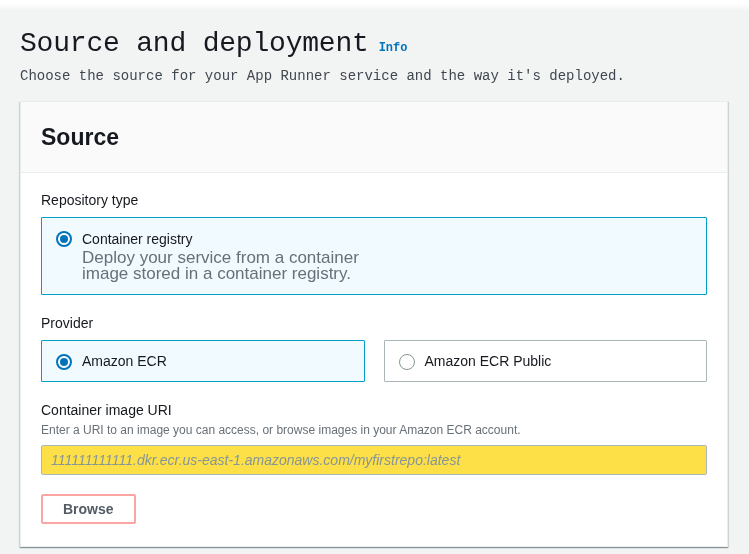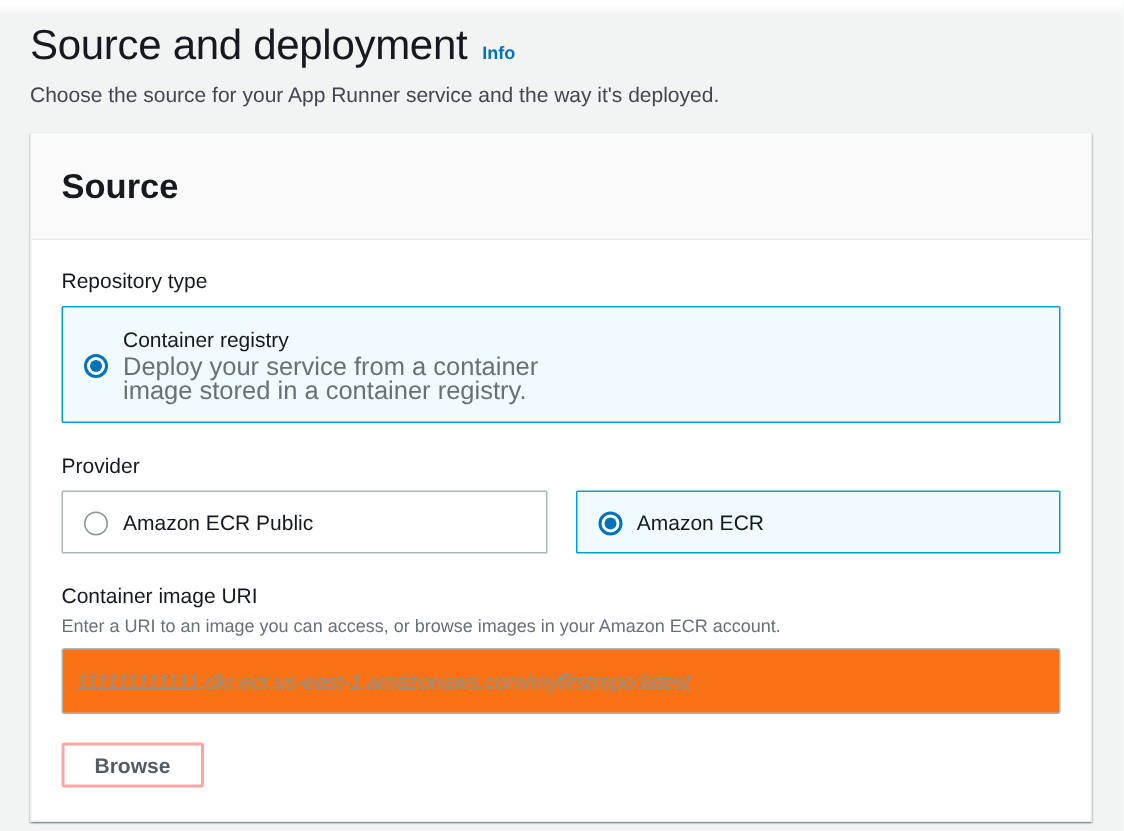--- a/index.html
+++ b/index.html
@@ -9,21 +9,21 @@
     font-family: "Liberation Sans", sans-serif;
     color: #16191f;
   }
   .top-strip {
     height: 11px;
     background: linear-gradient(#ffffff 30%, #f2f3f3);
   }
   .page { padding: 0 21px 0 20px; }
 
   
-  .page-header { margin-top: 3px; }
+  .page-header { margin-top: 17px; font-family: Liberation Mono, monospace; }
   .title-row { display: flex; align-items: baseline; gap: 10px; }
   .page-title {
     font-size: 28px;
     font-weight: 400;
     color: #16191f;
     letter-spacing: -0.2px;
   }
   .info-link {
     font-size: 12px;
     font-weight: 700;
@@ -75,21 +75,20 @@
     align-items: flex-start;
     padding: 12px 14px;
     border: 1px solid #aab7b8;
     border-radius: 1px;
     background: #ffffff;
     cursor: pointer;
   }
   .tile.selected {
     border: 1px solid #00a1c9;
     background: #f1faff;
-    align-items: center;
   }
   .tile.compact { align-items: center; padding: 11px 14px; }
 
   .radio {
     display: inline-block;
     width: 16px; height: 16px;
     border: 1px solid #879596;
     border-radius: 50%;
     background: #ffffff;
     flex: none;
@@ -106,29 +105,29 @@
   }
   .tile-text { margin-left: 10px; }
   .tile-title { font-size: 14px; color: #16191f; line-height: 18px; }
   .tile-desc { font-size: 17px; color: #687078; line-height: 16px; margin-top: 2px; max-width: 280px; }
 
   .section { margin-top: 19px; }
 
   .uri-input {
     display: block;
     width: 100%;
-    height: 44px;
+    height: 30px;
     margin-top: 7px;
     padding: 4px 9px;
     font-size: 14px;
     font-family: "Liberation Sans", sans-serif;
     color: #16191f;
     border: 1px solid #aab7b8;
     border-radius: 2px;
-    background: #f97316;
+    background: #fde047;
     outline: none;
   }
   .uri-input::placeholder {
     font-style: italic;
     color: #879596;
     opacity: 1;
   }
 
   .browse-btn {
     margin-top: 19px;
@@ -177,32 +176,32 @@
               <div class="tile-desc">Deploy your service from a container image stored in a container registry.</div>
             </div>
           </div>
         </div>
       </div>
 
       
       <div class="section">
         <div class="field-label">Provider</div>
         <div class="tile-row">
+          <div class="tile compact selected">
+            <span class="radio checked"></span>
+            <div class="tile-text">
+              <div class="tile-title">Amazon ECR</div>
+            </div>
+          </div>
           <div class="tile compact">
             <span class="radio"></span>
             <div class="tile-text">
               <div class="tile-title">Amazon ECR Public</div>
             </div>
           </div>
-          <div class="tile compact selected">
-            <span class="radio checked"></span>
-            <div class="tile-text">
-              <div class="tile-title">Amazon ECR</div>
-            </div>
-          </div>
         </div>
       </div>
 
       
       <div class="section">
         <div class="field-label">Container image URI</div>
         <div class="field-desc">Enter a URI to an image you can access, or browse images in your Amazon ECR account.</div>
         <input type="text" class="uri-input" placeholder="111111111111.dkr.ecr.us-east-1.amazonaws.com/myfirstrepo:latest" style="">
       </div>
 

